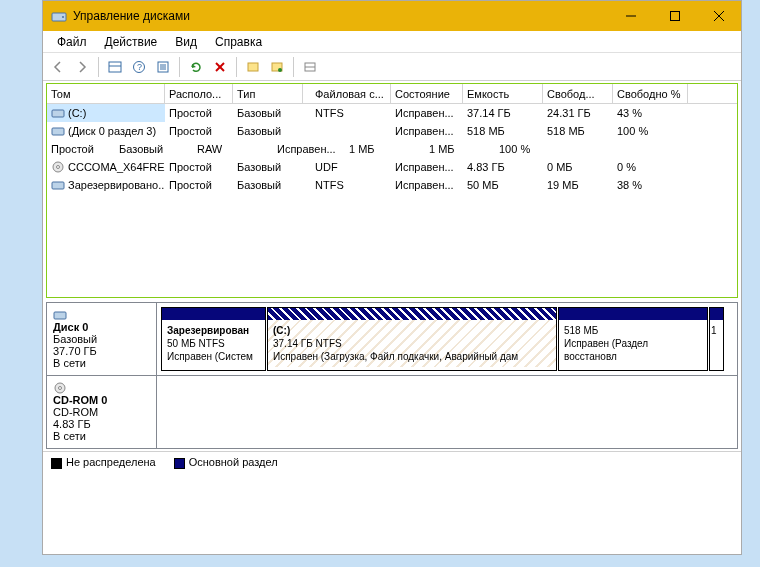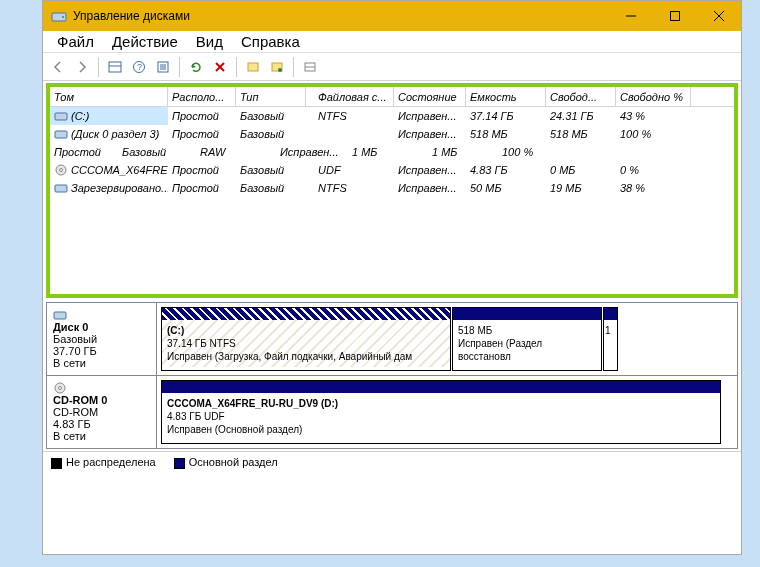--- a/index.html
+++ b/index.html
@@ -24,26 +24,26 @@
   height: 30px;
   display: flex;
   align-items: center;
   padding: 0 0 0 8px;
   background: #eab308;
 }
 .titlebar .app-ico { width:16px; height:16px; margin-right:6px; display:inline-block; }
 .titlebar .title { flex: 1; font-size: 12px; }
 .titlebar .btn { width: 44px; height: 30px; display:flex; align-items:center; justify-content:center; }
 .menubar { height: 22px; display:flex; align-items:center; padding: 0 6px; gap: 2px; border-bottom: 1px solid #e0e0e0;}
-.menubar span { padding: 2px 8px; font-size: 15px; }
+.menubar span { padding: 2px 8px; font-size: 12px; }
 .toolbar { height: 28px; display:flex; align-items:center; padding: 0 4px; gap:2px; border-bottom:1px solid #d0d0d0; }
 .toolbar .tb { width:22px; height:22px; display:flex; align-items:center; justify-content:center; border:1px solid transparent; }
 .toolbar .sep { width:1px; height:20px; background:#ccc; margin:0 3px; }
 
-.upper { height: 215px; border:4px solid #84cc16; margin: 2px 3px 0 3px; display:flex; flex-direction:column;font-style:italic; }
+.upper { height: 215px; border:1px solid #84cc16; margin: 2px 3px 0 3px; display:flex; flex-direction:column; }
 .hdr-row { display:flex; height:20px; background:#fff; border-bottom:1px solid #d4d4d4; }
 .hdr-row .col { border-right:1px solid #d4d4d4; padding:2px 4px; font-size:11px; overflow:hidden; white-space:nowrap; display:flex; align-items:center; }
 .row { display:flex; height:18px; }
 .row .cell { padding:1px 4px; font-size:11px; overflow:hidden; white-space:nowrap; display:flex; align-items:center; }
 .row.selected .cell.first { background:#cce8ff; }
 .c0{width:118px;} .c1{width:68px;} .c2{width:70px;} .c3{width:80px;margin-left:8px;} .c4{width:72px;} .c5{width:80px;} .c6{width:70px;} .c7{width:75px;}
 .cell .ico{width:14px;height:12px;margin-right:3px;display:inline-block;}
 
 .lower { border:1px solid #828790; margin:4px 3px 0 3px; }
 .disk { display:flex; border-bottom:1px solid #828790; }
@@ -251,20 +251,28 @@
     <div class="disk">
       <div class="disk-info">
         <div><span class="ico"><svg width="14" height="12">
                 <rect x="1" y="3" width="12" height="7" rx="1" fill="#bcd3e8" stroke="#4a72a3"></rect>
               </svg></span><span class="dn">Диск 0</span></div>
         <div>Базовый</div>
         <div>37.70 ГБ</div>
         <div>В сети</div>
       </div>
       <div class="disk-parts">
+        <div class="part" style="width:105px">
+            <div class="cap"></div>
+            <div class="body">
+              <div class="pn">Зарезервирован</div>
+              <div>50 МБ NTFS</div>
+              <div>Исправен (Систем</div>
+            </div>
+          </div>
         <div class="part sel" style="width:290px">
             <div class="cap"></div>
             <div class="body hatch">
               <div class="pn">(C:)</div>
               <div>37.14 ГБ NTFS</div>
               <div>Исправен (Загрузка, Файл подкачки, Аварийный дам</div>
             </div>
           </div>
         <div class="part" style="width:150px">
             <div class="cap"></div>
@@ -285,30 +293,20 @@
     <div class="disk" style="border-bottom:none">
       <div class="disk-info">
         <div><span class="ico"><svg width="14" height="12">
                 <circle cx="7" cy="6" r="5" fill="#e8e8e8" stroke="#888"></circle>
                 <circle cx="7" cy="6" r="1.5" fill="#fff" stroke="#888"></circle>
               </svg></span><span class="dn">CD-ROM 0</span></div>
         <div>CD-ROM</div>
         <div>4.83 ГБ</div>
         <div>В сети</div>
       </div>
-      <div class="disk-parts">
-        <div class="part" style="width:560px">
-            <div class="cap"></div>
-            <div class="body">
-              <div class="pn">CCCOMA_X64FRE_RU-RU_DV9  (D:)</div>
-              <div>4.83 ГБ UDF</div>
-              <div>Исправен (Основной раздел)</div>
-            </div>
-          </div>
-      </div>
     </div>
   </div>
 
   <div class="legend">
     <span><span class="sw bk"></span><span>Не распределена</span></span>
     <span><span class="sw nv"></span><span>Основной раздел</span></span>
   </div>
 </div>
 
 </body></html>

